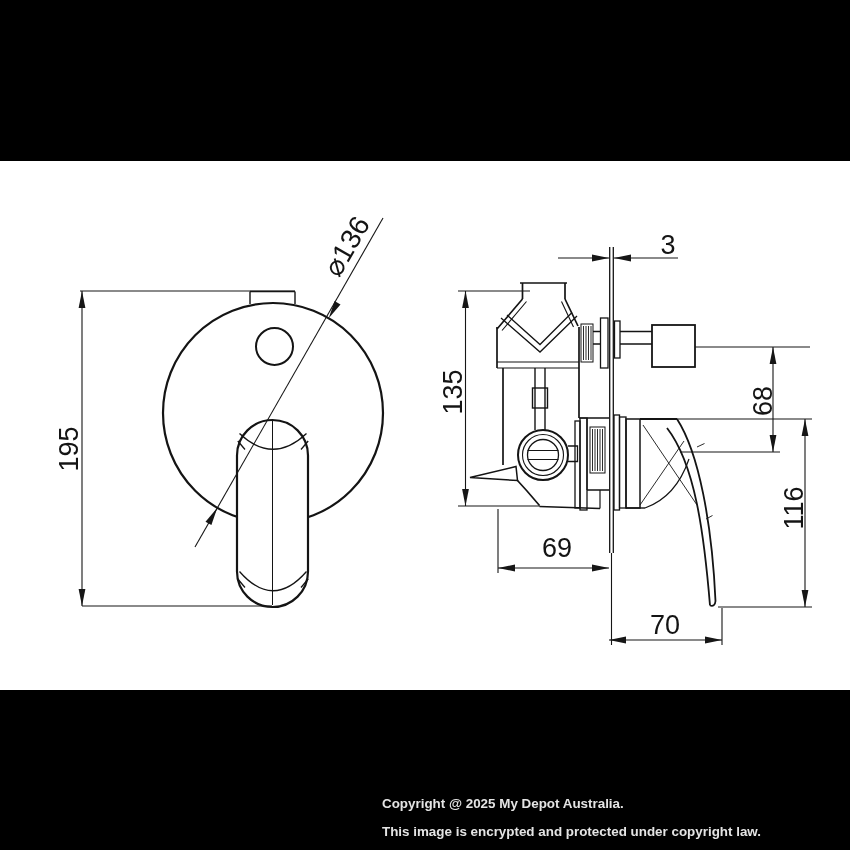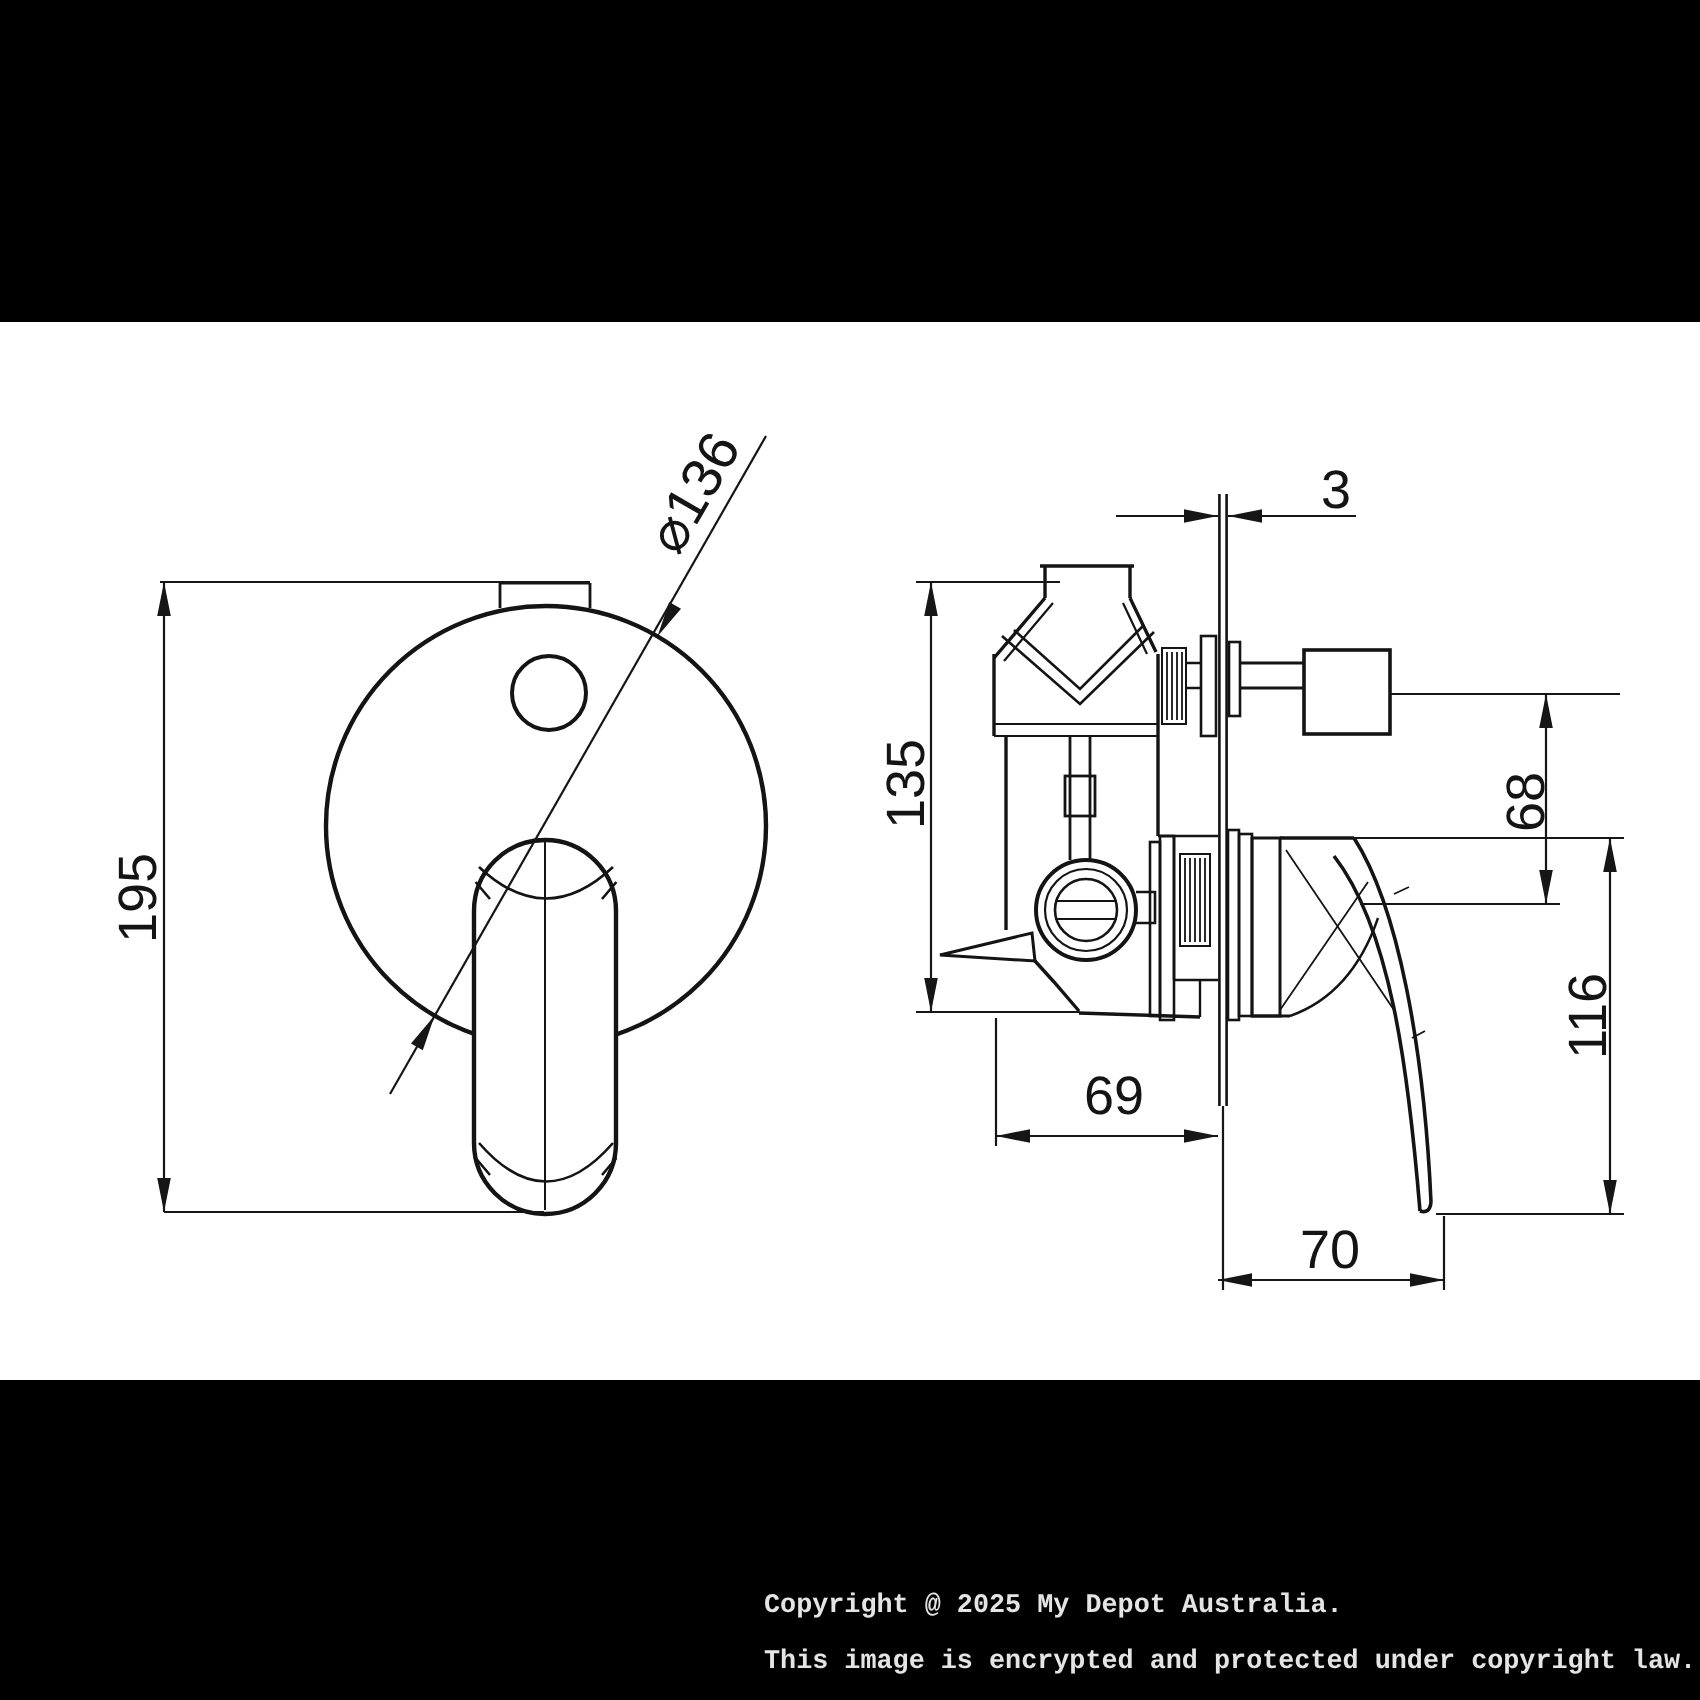--- a/index.html
+++ b/index.html
@@ -15,21 +15,21 @@
   svg text{
     font-family:"Liberation Sans","DejaVu Sans",sans-serif;
     fill:#141414;
   }
   .dim-text{font-size:27px;}
   .dia-text{font-size:28px;}
   .footer-line{
     position:absolute;
     left:382px;
     color:#e4e4e4;
-    font-family:Liberation Mono, monospace;
+    font-family:Liberation Sans, sans-serif;
     font-size:13.4px;
     font-weight:bold;
     letter-spacing:0px;
     white-space:nowrap;
   }
   #footer-line1{top:796px;}
   #footer-line2{top:824px;}
 </style>
 </head>
 <body>

